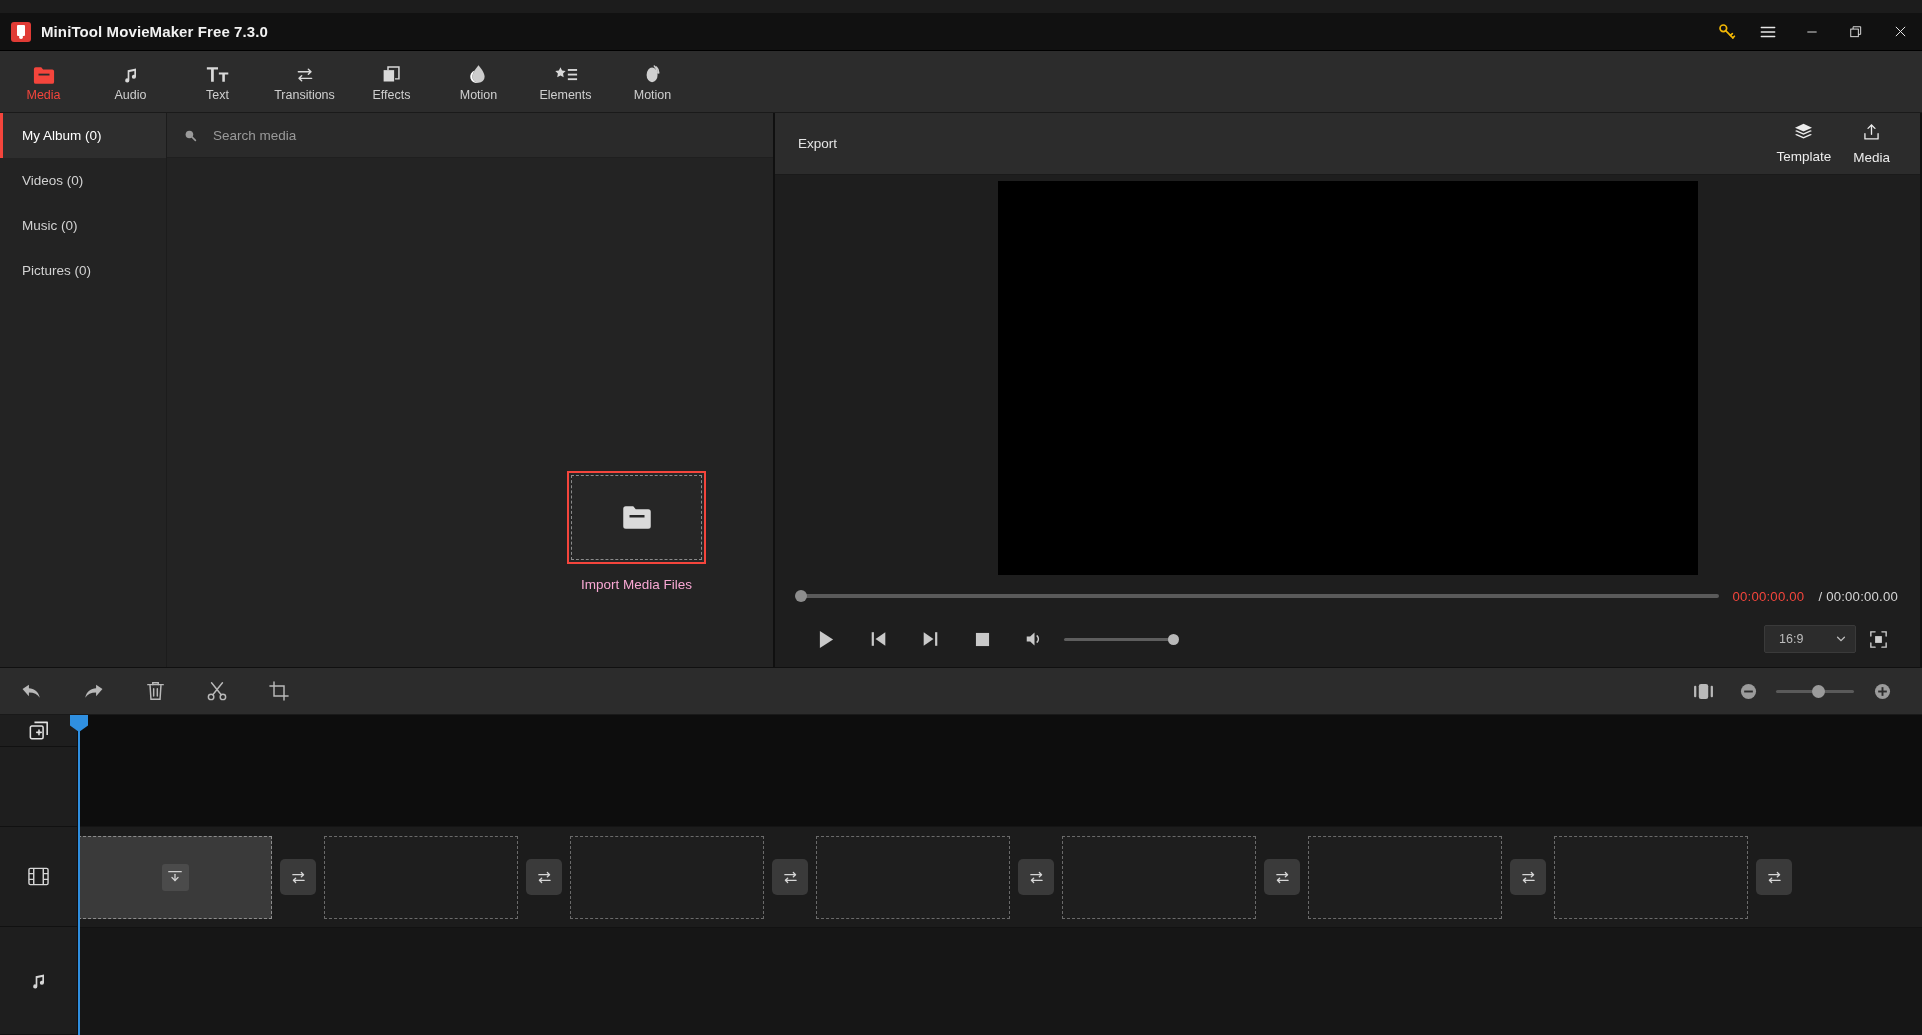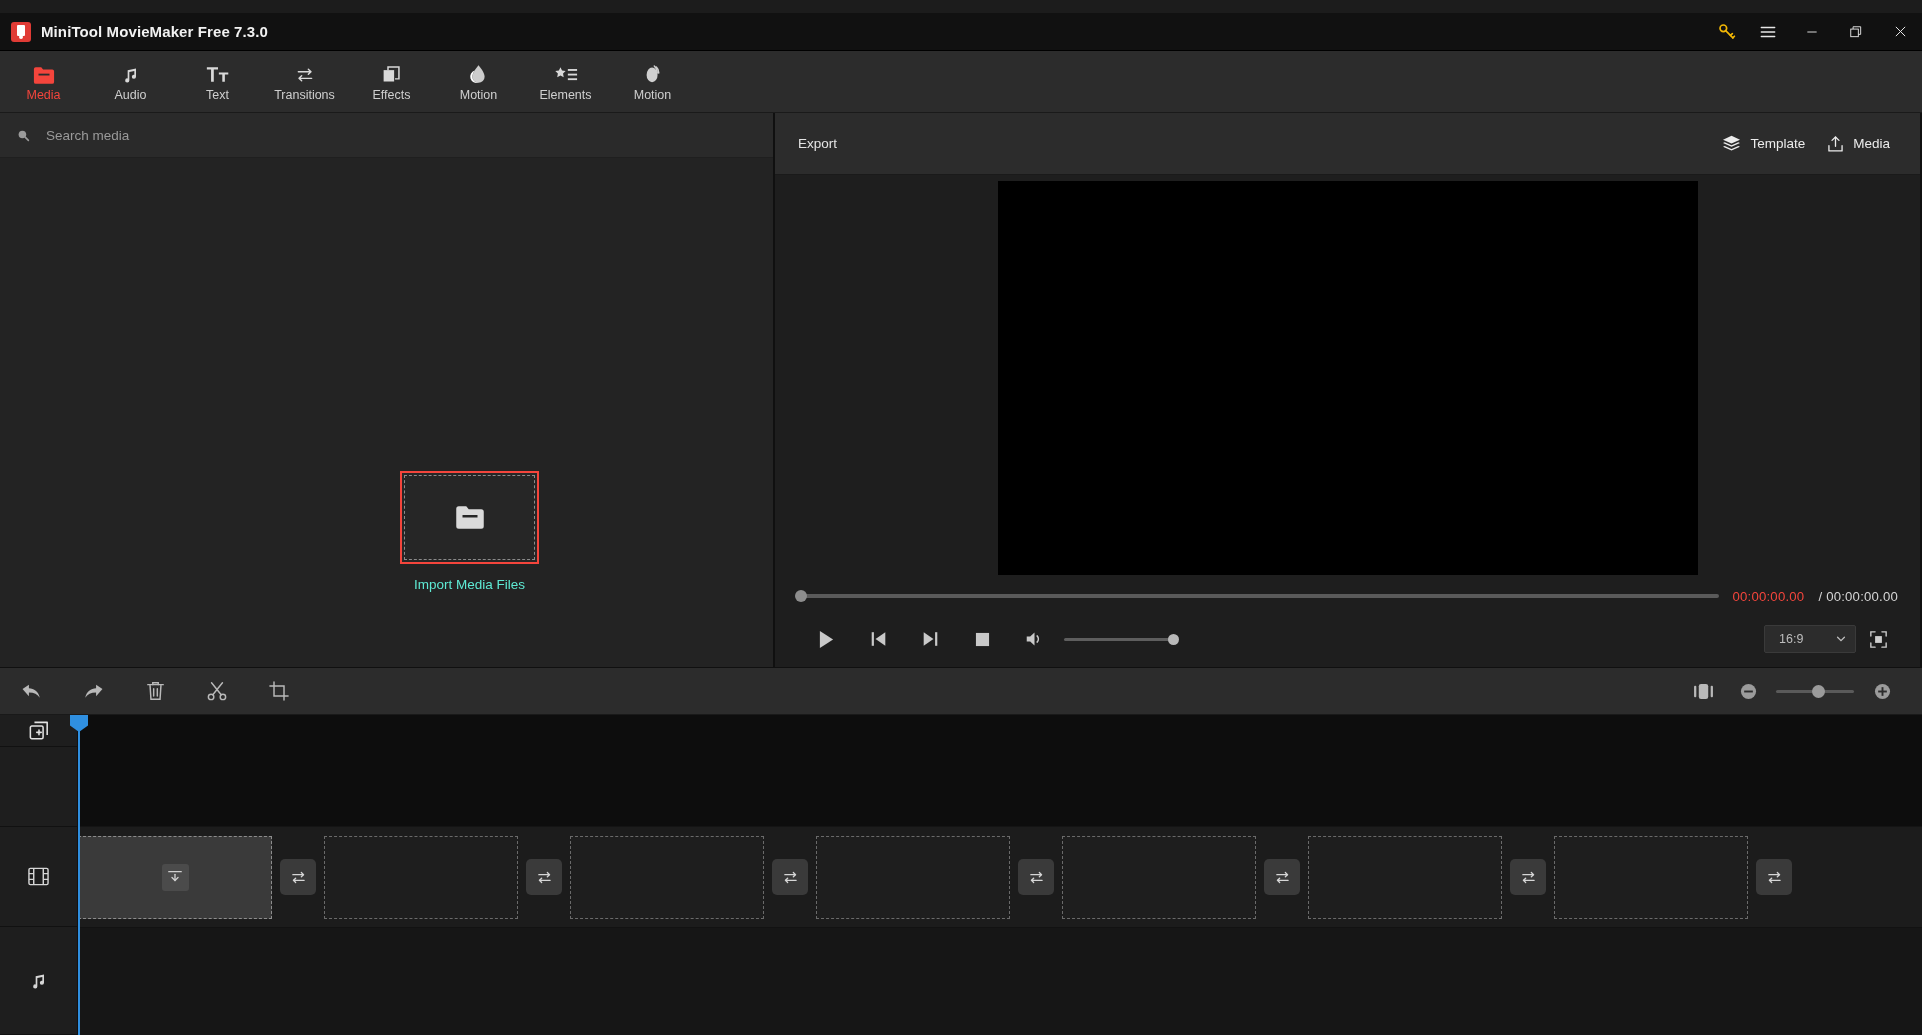--- a/index.html
+++ b/index.html
@@ -92,31 +92,31 @@
   }
   .import-drop {
     width: 139px; height: 93px; border: 2px solid #f4453c;
     position: relative; display: flex; align-items: center; justify-content: center;
     background: #262626;
   }
   .import-drop::before {
     content:""; position: absolute; left: 2px; right: 2px; top: 2px; bottom: 2px;
     border: 1px dashed #8b8b8b;
   }
-  .import-label { margin-top: 13px; font-size: 13.5px; color: #5eead4; }
+  .import-label { margin-top: 13px; font-size: 13.5px; color: #f9a8d4; }
 
   
   .player-panel { flex: 1 1 auto; display: flex; flex-direction: column; min-width: 0; background: #1e1e1e; border-right: 2px solid #101010;}
   .player-head {
     height: 62px; flex: none; display: flex; align-items: center;
     background: #2c2c2c; border-bottom: 1px solid #1a1a1a; padding: 0 19px 0 23px;
   }
   .player-title { font-size: 13.5px; color: #e4e4e4; }
   .player-head-spacer { flex: 1; }
-  .head-action { display: flex; align-items: center; gap: 9px; font-size: 13.5px; color: #ececec; padding: 7px 11px; }
+  .head-action { display: flex; align-items: center; gap: 9px; font-size: 13.5px; color: #ececec; padding: 7px 11px; flex-direction: column; }
 
   .player-stage { flex: 1; display: flex; align-items: center; justify-content: center; min-height: 0; background: #1e1e1e;}
   .video-canvas { width: 700px; height: 394px; background: #000000; }
 
   .player-seek { height: 30px; flex: none; display: flex; align-items: center; padding: 0 22px 0 24px; gap: 14px; }
   .seek-track { flex: 1; height: 4px; background: #5a5a5a; border-radius: 2px; position: relative; }
   .seek-knob { position: absolute; left: -4px; top: -4px; width: 12px; height: 12px; border-radius: 50%; background: #8d8d8d; }
   .time-cur { color: #f4453c; font-size: 13.2px; letter-spacing: .2px;}
   .time-tot { color: #d5d5d5; font-size: 13.2px; letter-spacing: .2px;}
 
@@ -316,20 +316,34 @@
       </span>
       <span>Motion</span>
     </div>
   </div>
 
   <div class="middle">
 
     <div class="media-panel">
       <div class="media-body">
 
+        <div class="album-list">
+          <div class="album-item active">
+            <span>My Album (0)</span>
+          </div>
+          <div class="album-item">
+            <span>Videos (0)</span>
+          </div>
+          <div class="album-item">
+            <span>Music (0)</span>
+          </div>
+          <div class="album-item">
+            <span>Pictures (0)</span>
+          </div>
+        </div>
 
         <div class="media-main">
           <div class="media-topbar">
             <div class="search-wrap">
               <span>
                 <svg width="13" height="13" viewBox="0 0 24 24" fill="none" stroke="#9a9a9a" stroke-width="3">
                     <circle cx="10" cy="10" r="7" fill="#9a9a9a" stroke="none"></circle>
                     <path d="M15.5 15.5L21 21" stroke-linecap="round"></path>
                   </svg>
               </span>

